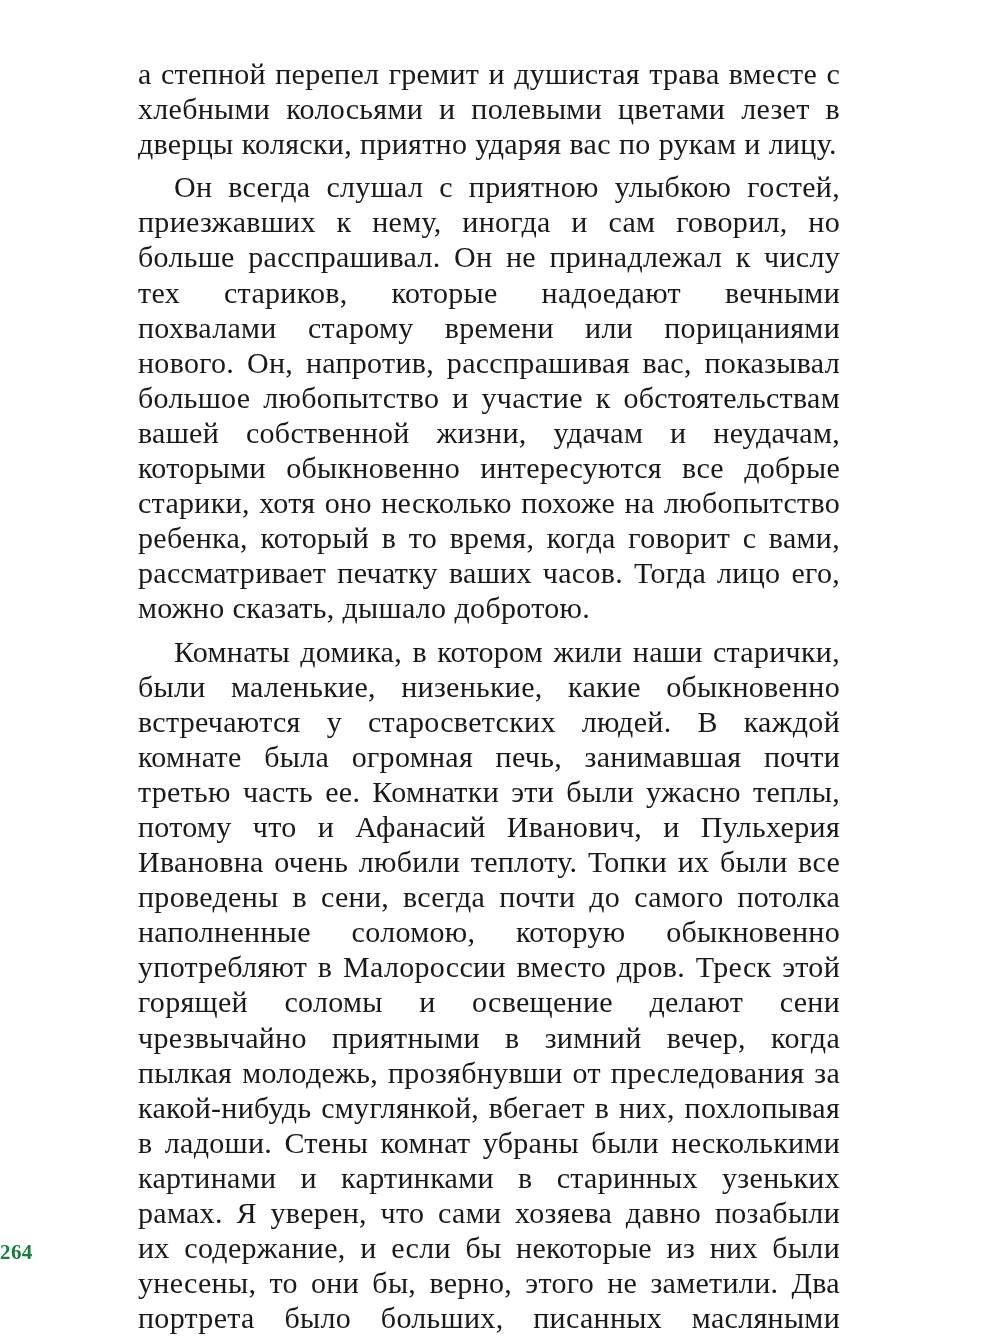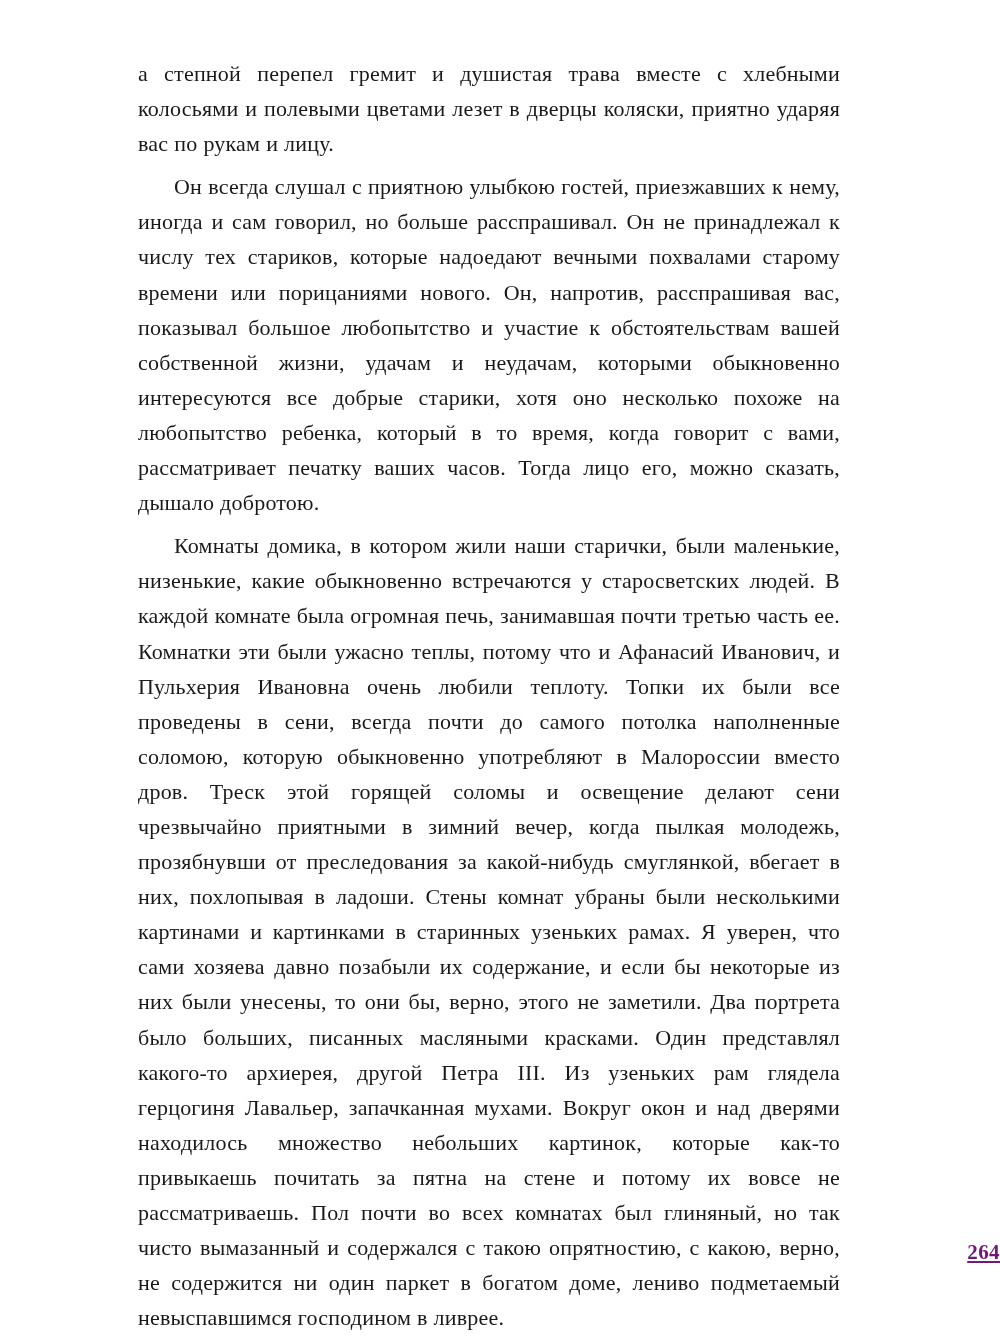--- a/index.html
+++ b/index.html
@@ -17,21 +17,21 @@
     color: #1a1a1a;
   }
   .textblock {
     position: absolute;
     left: 138px;
     top: 56px;
     width: 702px;
   }
   .para {
     margin: 0;
-    font-size: 22px;
+    font-size: 30px;
     line-height: 35.1px;
     text-align: justify;
     text-justify: inter-word;
     color: #191919;
     letter-spacing: 0.01em;
     word-spacing: 0.01em;
     -webkit-font-smoothing: antialiased;
   }
   .para.indent {
     text-indent: 36px;
@@ -40,27 +40,26 @@
     text-indent: 0;
   }
   .para + .para {
     margin-top: 8px;
   }
   .pagenum {
     position: absolute;
     left: 0;
     right: 0;
     top: 1240px;
-    text-align: right;
+    text-align: left;
     font-size: 21px;
     font-weight: bold;
-    color: #701a75;
+    color: #15803d;
     font-family: "Liberation Serif", "DejaVu Serif", serif;
     letter-spacing: 0.02em;
-    text-decoration: underline;
   }
 </style>
 </head>
 <body>
 
 <div class="page">
 
   <div class="textblock">
     <p class="para cont">а степной перепел гремит и душистая трава вместе с хлебными колосьями и полевыми цветами лезет в дверцы коляски, приятно ударяя вас по рукам и лицу.</p>
     <p class="para indent">Он всегда слушал с приятною улыбкою гостей, приезжавших к нему, иногда и сам говорил, но больше расспрашивал. Он не принадлежал к числу тех стариков, которые надоедают вечными похвалами старому времени или порицаниями нового. Он, напротив, расспрашивая вас, показывал большое любопытство и участие к обстоятельствам вашей собственной жизни, удачам и неудачам, которыми обыкновенно интересуются все добрые старики, хотя оно несколько похоже на любопытство ребенка, который в то время, когда говорит с вами, рассматривает печатку ваших часов. Тогда лицо его, можно сказать, дышало добротою.</p>

